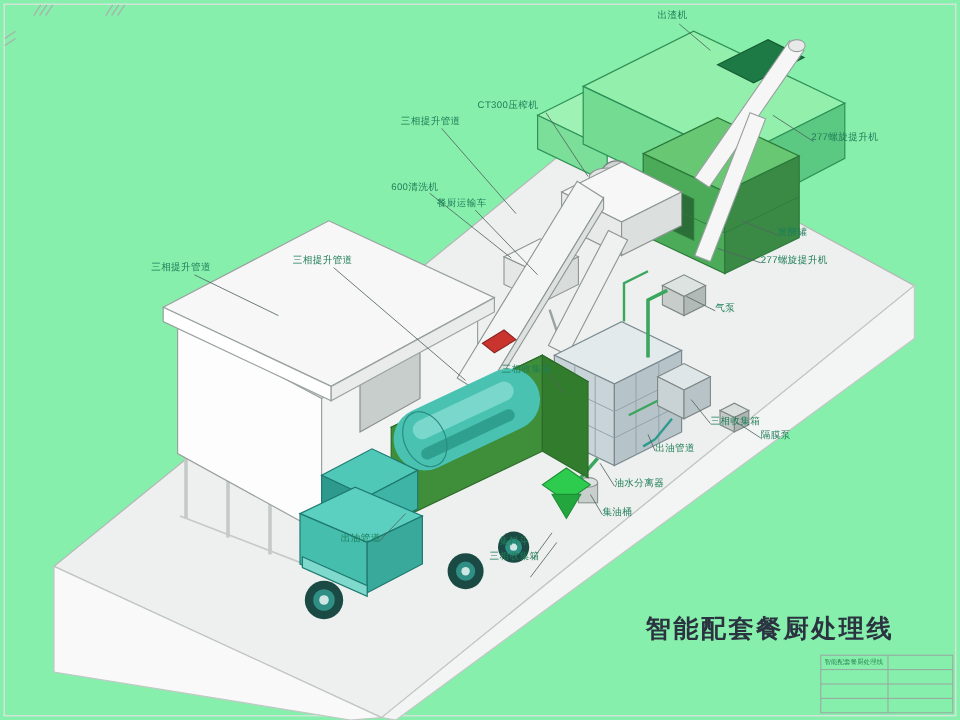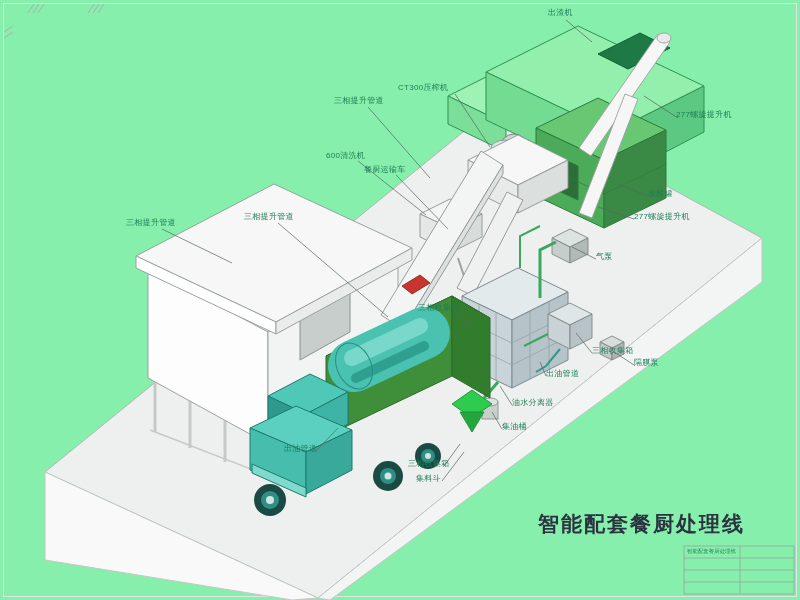--- a/index.html
+++ b/index.html
@@ -251,20 +251,20 @@
 <div class="lbl" style="left:364px;top:165px">餐厨运输车</div>
 <div class="lbl" style="left:126px;top:218px">三相提升管道</div>
 <div class="lbl" style="left:244px;top:212px">三相提升管道</div>
 <div class="lbl" style="left:418px;top:303px">三相收集箱</div>
 <div class="lbl" style="left:592px;top:346px">三相收集箱</div>
 <div class="lbl" style="left:634px;top:358px">隔膜泵</div>
 <div class="lbl" style="left:546px;top:369px">出油管道</div>
 <div class="lbl" style="left:512px;top:398px">油水分离器</div>
 <div class="lbl" style="left:502px;top:422px">集油桶</div>
 <div class="lbl" style="left:408px;top:459px">三相收集箱</div>
-<div class="lbl" style="left:416px;top:474px">集料斗</div>
+<div class="lbl" style="left:416px;top:446px">集料斗</div>
 <div class="lbl" style="left:284px;top:444px">出油管道</div>
 
 <div class="drawing-title">智能配套餐厨处理线</div>
 
 <div class="tb-text">智能配套餐厨处理线</div>
 
 </div>
 
 </body></html>

